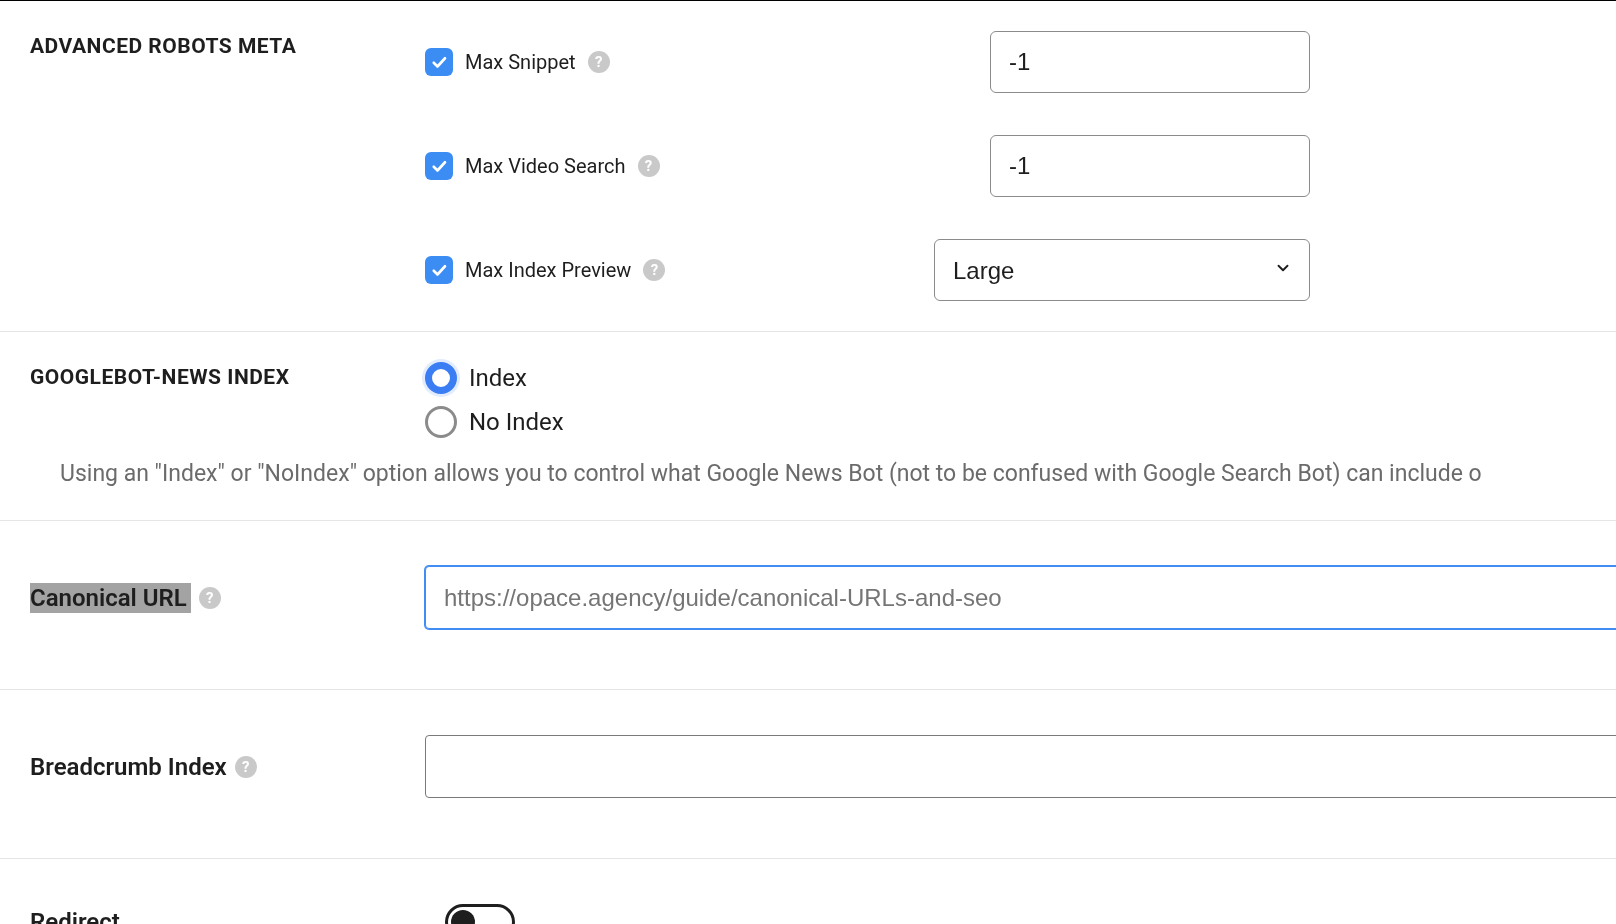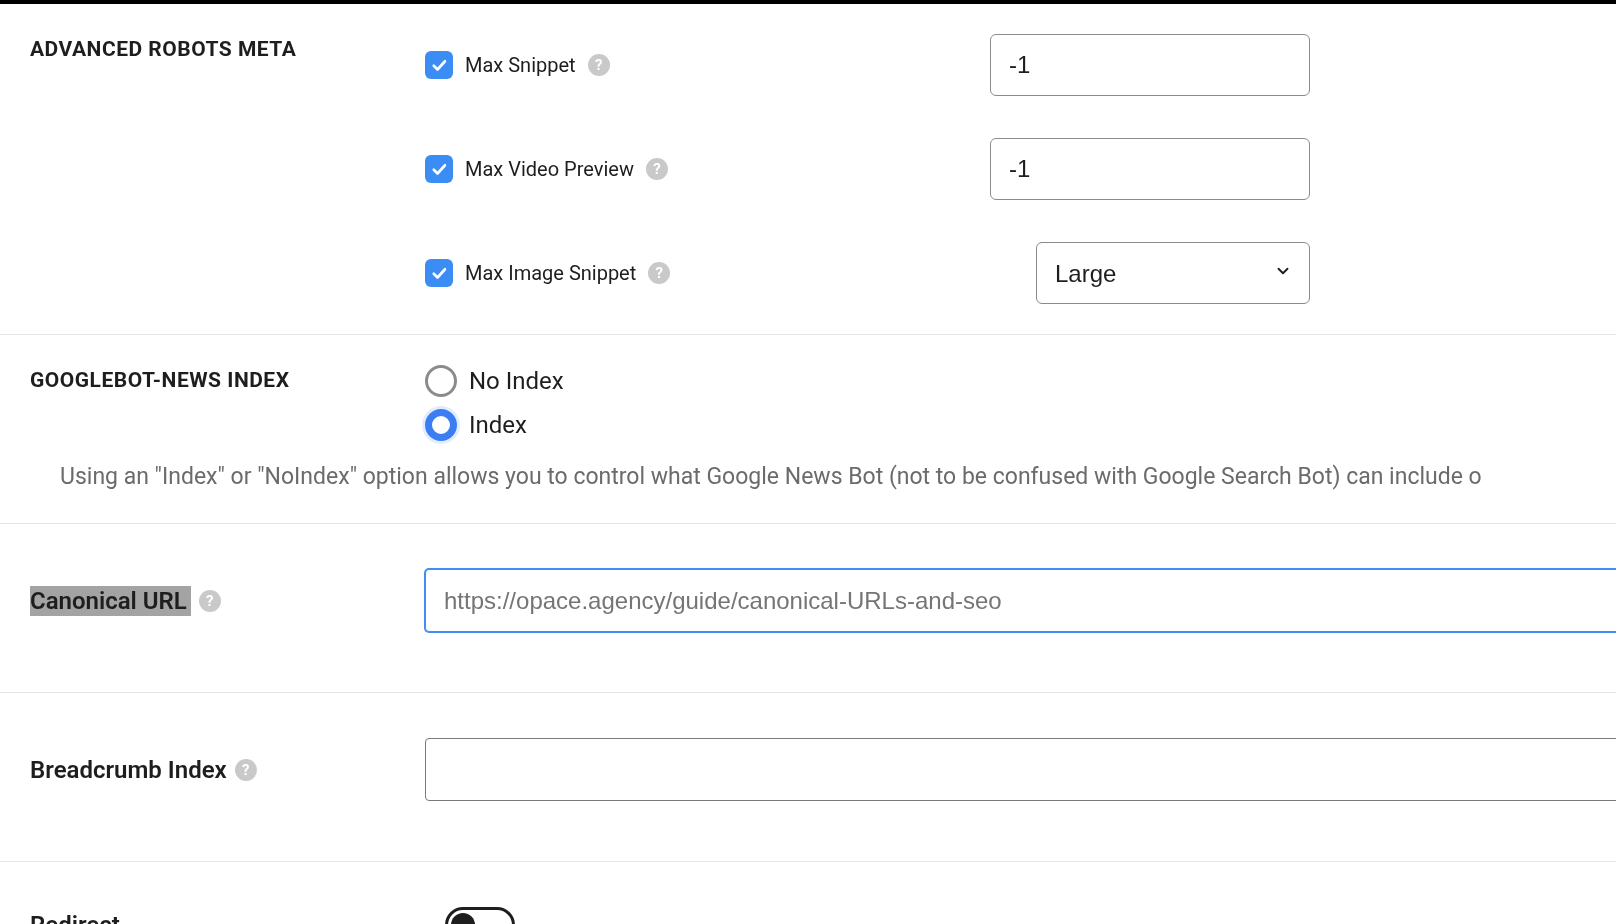--- a/index.html
+++ b/index.html
@@ -11,21 +11,21 @@
       font-family: -apple-system, BlinkMacSystemFont, "Segoe UI", Roboto, Helvetica, Arial, sans-serif;
       background: #ffffff;
       color: #1e1e1e;
       width: 1616px;
     }
     .section {
       border-top: 1px solid #e5e5e5;
       padding: 30px 30px 30px 30px;
     }
     .section:first-child {
-      border-top: 4px solid #000000;
+      border-top: 1px solid #000000;
     }
     .row {
       display: flex;
       align-items: flex-start;
     }
     .label-col {
       width: 395px;
       flex-shrink: 0;
     }
     .control-col {
@@ -106,21 +106,21 @@
       height: 62px;
       border: 1px solid #8b8b8b;
       border-radius: 6px;
       padding: 0 18px;
       font-size: 24px;
       color: #1e1e1e;
       background: #ffffff;
     }
     .select-wrap {
       position: relative;
-      width: 274px;
+      width: 376px;
     }
     .select-input {
       width: 100%;
       height: 62px;
       border: 1px solid #8b8b8b;
       border-radius: 6px;
       padding: 0 18px;
       font-size: 24px;
       color: #1e1e1e;
       background: #ffffff;
@@ -238,34 +238,34 @@
           <input class="num-input" type="text" value="-1" style="">
         </div>
       </div>
 
       <div class="checkbox-row">
         <span class="checkbox">
           <svg viewBox="0 0 24 24" fill="none" stroke="#ffffff" stroke-width="3.5" stroke-linecap="round" stroke-linejoin="round">
               <polyline points="5 13 10 18 20 7"></polyline>
             </svg>
         </span>
-        <span class="checkbox-label">Max Video Preview</span>
+        <span class="checkbox-label">Max Video Search</span>
         <span class="help-icon">?</span>
         <div class="checkbox-input-col">
           <input class="num-input" type="text" value="-1" style="">
         </div>
       </div>
 
       <div class="checkbox-row">
         <span class="checkbox">
           <svg viewBox="0 0 24 24" fill="none" stroke="#ffffff" stroke-width="3.5" stroke-linecap="round" stroke-linejoin="round">
               <polyline points="5 13 10 18 20 7"></polyline>
             </svg>
         </span>
-        <span class="checkbox-label">Max Image Snippet</span>
+        <span class="checkbox-label">Max Index Preview</span>
         <span class="help-icon">?</span>
         <div class="checkbox-input-col">
           <div class="select-wrap">
             <select class="select-input">
               <option>Large</option>
             </select>
             <span class="select-chevron">
               <svg width="18" height="18" viewBox="0 0 24 24" fill="none" stroke="#1e1e1e" stroke-width="2.5" stroke-linecap="round" stroke-linejoin="round">
                   <polyline points="6 9 12 15 18 9"></polyline>
                 </svg>
@@ -277,26 +277,26 @@
   </div>
 </div>
 
 <div class="section googlebot-section">
   <div class="row">
     <div class="label-col">
       <div class="section-title">GOOGLEBOT-NEWS INDEX</div>
     </div>
     <div class="control-col">
       <div class="radio-row">
+        <span class="radio"></span>
+        <span class="radio-label">Index</span>
+      </div>
+      <div class="radio-row">
         <span class="radio unchecked"></span>
         <span class="radio-label">No Index</span>
-      </div>
-      <div class="radio-row">
-        <span class="radio"></span>
-        <span class="radio-label">Index</span>
       </div>
       <div class="help-text-container">
         <div class="help-text">Using an "Index" or "NoIndex" option allows you to control what Google News Bot (not to be confused with Google Search Bot) can include o</div>
       </div>
     </div>
   </div>
 </div>
 
 <div class="section canonical-section">
   <div class="row">

